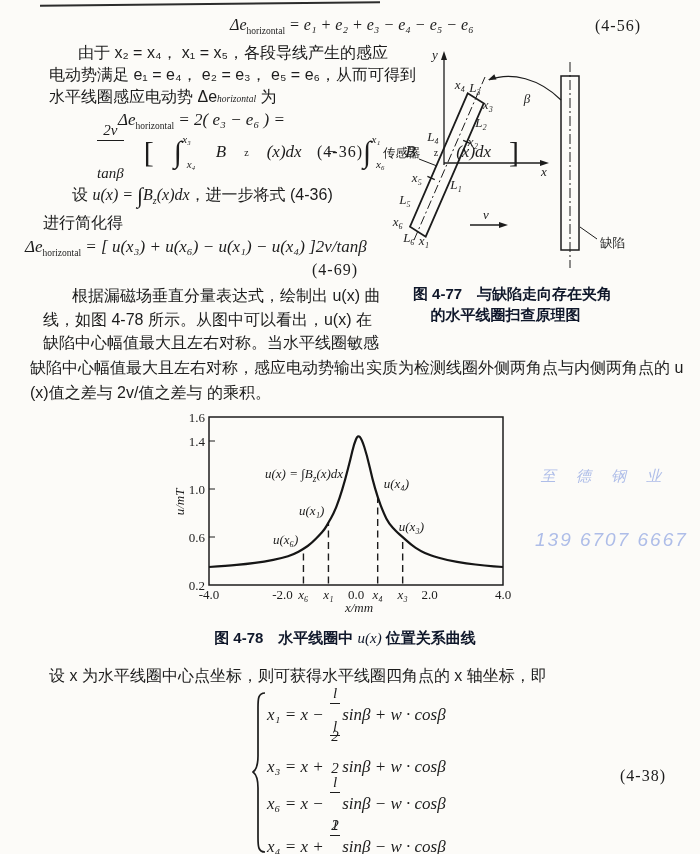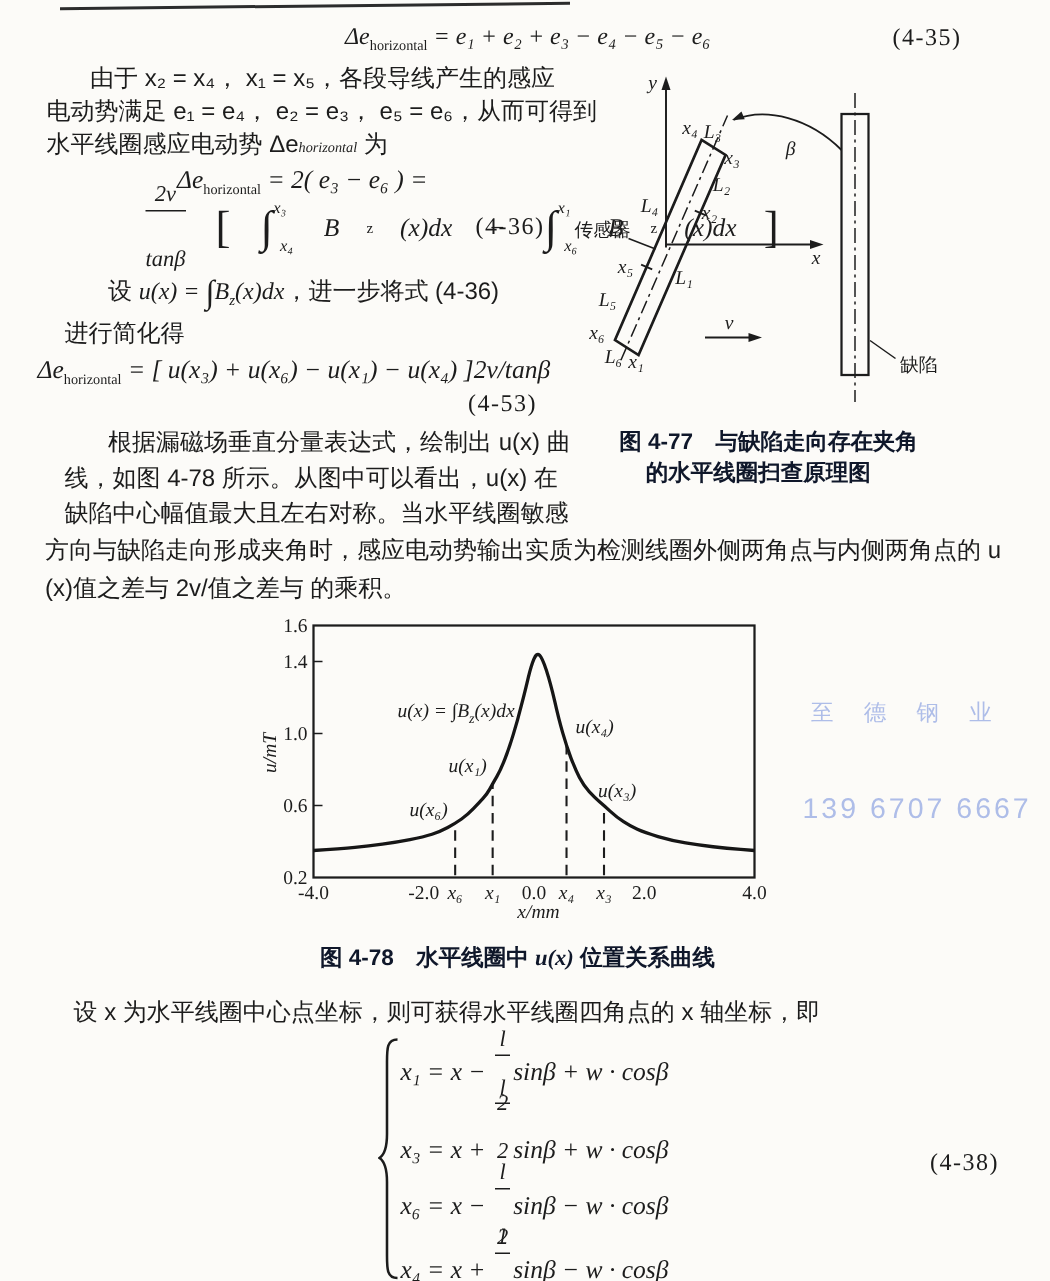--- a/index.html
+++ b/index.html
@@ -19,42 +19,42 @@
   .frac{display:inline-block;text-align:center;vertical-align:-12px;line-height:1.05;font-size:15px;margin:0 2px;}
   .frac .fn{display:block;border-bottom:1.3px solid #1c1c1c;padding:0 3px 1px;}
   .frac .fd{display:block;padding-top:1px;margin-top:24px;}
   .brk{font-size:30px;font-style:normal;vertical-align:-7px;line-height:1;}
   .int{position:relative;display:inline-block;margin:0 16px 0 2px;line-height:1;}
   .int .g{font-size:30px;font-style:normal;}
   .int .su{position:absolute;top:-3px;right:-9px;font-size:11px;}
   .int .sb{position:absolute;bottom:-3px;left:13px;font-size:11px;}
   .row{display:flex;align-items:center;}
   .cap{font-size:15px;font-weight:600;white-space:nowrap;color:#0f172a;}
-  .wm{color:#aebde8;text-align:center;line-height:20px;white-space:nowrap;}
+  .wm{color:#aebde8;text-align:center;line-height:20px;white-space:nowrap;font-style:italic;}
   .wm .w1{font-size:15px;letter-spacing:8px;}
   .wm .w2{font-size:19px;letter-spacing:2px;margin-top:44px;}
   .e438 .pre,.e438 .post{white-space:pre;}
   svg text{fill:#1c1c1c;}
   .sv-serif{font-family:"Liberation Serif",serif;font-size:13px;}
   .sv-it{font-family:"Liberation Serif",serif;font-style:italic;font-size:13px;}
   .sv-cjk{font-family:"Liberation Sans",sans-serif;font-size:12.5px;}
 </style>
 </head>
 <body>
 
 <div class="page">
 
   <div class="abs rule" style="left:40px;top:3px;width:340px;"></div>
 
   <div class="abs eq" style="left:230px;top:16px;font-size:16px;">
     <span>Δe</span><span class="rsub">horizontal</span><span> = e₁ + e₂ + e₃ − e₄ − e₅ − e₆</span>
   </div>
-  <div class="abs eqnum" style="left:595px;top:17px;">(4-35)</div>
-
-  <div class="abs cjk p1" style="left:31px;top:42px;">
+  <div class="abs eqnum" style="left:595px;top:17px;">(4-56)</div>
+
+  <div class="abs cjk p1" style="left:49px;top:42px;">
     <div class="indent">由于 x₂ = x₄， x₁ = x₅，各段导线产生的感应</div>
     <div>电动势满足 e₁ = e₄， e₂ = e₃， e₅ = e₆，从而可得到</div>
     <div><span>水平线圈感应电动势 Δe</span><span class="eq rsub" style="font-size:9.5px;">horizontal</span> <span>为</span></div>
   </div>
 
   <div class="abs eq" style="left:118px;top:110px;">
     <span>Δe</span><span class="rsub">horizontal</span><span> = 2( e₃ − e₆ ) =</span>
   </div>
 
   <div class="abs eq row" style="left:95px;top:134px;height:36px;gap:18px;">
@@ -78,30 +78,30 @@
 
   <div class="abs cjk" style="left:72px;top:184px;">
     <span>设 </span><span class="math">u(x) = </span><span class="math" style="font-style:normal;font-size:22px;vertical-align:-3px;">∫</span><span class="math">B</span><span class="math" style="font-size:10px;vertical-align:-4px;">z</span><span class="math">(x)dx</span><span>，进一步将式 (4-36)</span>
   </div>
 
   <div class="abs cjk" style="left:43px;top:212px;">进行简化得</div>
 
   <div class="abs eq" style="left:25px;top:237px;">
     <span>Δe</span><span class="rsub">horizontal</span><span> = [ u(x₃) + u(x₆) − u(x₁) − u(x₄) ]2v/tanβ</span>
   </div>
-  <div class="abs eqnum" style="left:312px;top:261px;">(4-53)</div>
+  <div class="abs eqnum" style="left:312px;top:261px;">(4-69)</div>
 
   <div class="abs cjk p2" style="left:43px;top:285px;">
     <div class="indent">根据漏磁场垂直分量表达式，绘制出 u(x) 曲</div>
     <div>线，如图 4-78 所示。从图中可以看出，u(x) 在</div>
     <div>缺陷中心幅值最大且左右对称。当水平线圈敏感</div>
   </div>
 
   <div class="abs cjk wide" style="left:30px;top:357px;">
-    <div>方向与缺陷走向形成夹角时，感应电动势输出实质为检测线圈外侧两角点与内侧两角点的 u</div>
+    <div>缺陷中心幅值最大且左右对称，感应电动势输出实质为检测线圈外侧两角点与内侧两角点的 u</div>
     <div>(x)值之差与 2v/值之差与 的乘积。</div>
   </div>
 
   <svg class="abs" style="left:378px;top:45px;" width="290" height="240" viewBox="0 0 290 240">
 
     <line x1="66" y1="14" x2="66" y2="120" stroke="#1c1c1c" stroke-width="1.3"></line>
     <polygon points="66,6 63,15 69,15" fill="#1c1c1c"></polygon>
     <line x1="66" y1="118" x2="166" y2="118" stroke="#1c1c1c" stroke-width="1.3"></line>
     <polygon points="171,118 162,115 162,121" fill="#1c1c1c"></polygon>
     <text class="sv-it" x="57" y="14" text-anchor="middle">y</text>
@@ -172,21 +172,21 @@
         <line x1="252.67249999999999" y1="178.5" x2="252.67249999999999" y2="132" stroke="#1c1c1c" stroke-width="1.4" stroke-dasharray="7 4.5"></line>
         <text x="252.67249999999999" y="194" text-anchor="middle" class="sv-it">x₃</text>
         <text x="248.67249999999999" y="126" text-anchor="start" font-size="13.5" class="sv-it">u(x₃)</text>
       </g>
     <path id="curve" fill="none" stroke="#161616" stroke-width="2.2" stroke-linejoin="round" d="M 59.0,162.0 Q 77.4,160.8 86.6,159.9 Q 95.8,159.0 104.9,157.8 Q 114.1,156.6 123.3,154.8 Q 132.5,153.0 138.0,151.2 Q 143.5,149.4 148.5,146.7 Q 153.4,144.0 157.7,141.0 Q 161.9,138.0 165.6,134.1 Q 169.3,130.2 172.0,127.2 Q 174.8,124.2 176.6,120.9 Q 178.4,117.6 181.2,112.8 Q 183.9,108.0 186.7,100.8 Q 189.5,93.6 192.2,84.6 Q 195.0,75.6 197.7,64.8 Q 200.5,54.0 202.3,46.2 Q 204.2,38.4 206.0,34.2 Q 207.8,30.0 209.7,31.8 Q 211.5,33.6 214.3,42.0 Q 217.0,50.4 219.8,62.4 Q 222.5,74.4 225.1,83.4 Q 227.7,92.4 230.6,100.2 Q 233.6,108.0 236.3,113.4 Q 239.1,118.8 242.8,122.7 Q 246.4,126.6 249.5,129.3 Q 252.7,132.0 256.9,135.9 Q 261.1,139.8 265.7,142.8 Q 270.3,145.8 274.9,147.9 Q 279.5,150.0 288.7,152.7 Q 297.9,155.4 307.1,156.9 Q 316.3,158.4 325.4,159.5 Q 334.6,160.6 343.8,161.3 L 353.0,162.0"></path>
     <text class="sv-it" x="115" y="73" font-size="14"><tspan>u(x) = ∫B</tspan><tspan font-size="9.5" dy="4">z</tspan><tspan dy="-4">(x)dx</tspan></text>
     <text class="sv-it" transform="translate(34,97) rotate(-90)" text-anchor="middle">u/mT</text>
     <text class="sv-it" x="209" y="207" text-anchor="middle">x/mm</text>
   </svg>
   <div class="abs cap" style="left:150px;top:629px;width:390px;text-align:center;">
-    <span>图 4-78　水平线圈中 </span><span class="math" style="font-weight:700;">u(x)</span><span> 位置关系曲线</span>
+    <span>图 4-78　水平线圈中 </span><span class="math" style="font-weight:400;">u(x)</span><span> 位置关系曲线</span>
   </div>
 
   <div class="abs wm" style="left:535px;top:466px;width:140px;">
     <div class="w1">至 德 钢 业</div>
     <div class="w2">139 6707 6667</div>
   </div>
 
   <div class="abs cjk" style="left:49px;top:665px;">设 x 为水平线圈中心点坐标，则可获得水平线圈四角点的 x 轴坐标，即</div>
 
   <svg class="abs" style="left:252px;top:692px;" width="16" height="162" viewBox="0 0 16 162">

